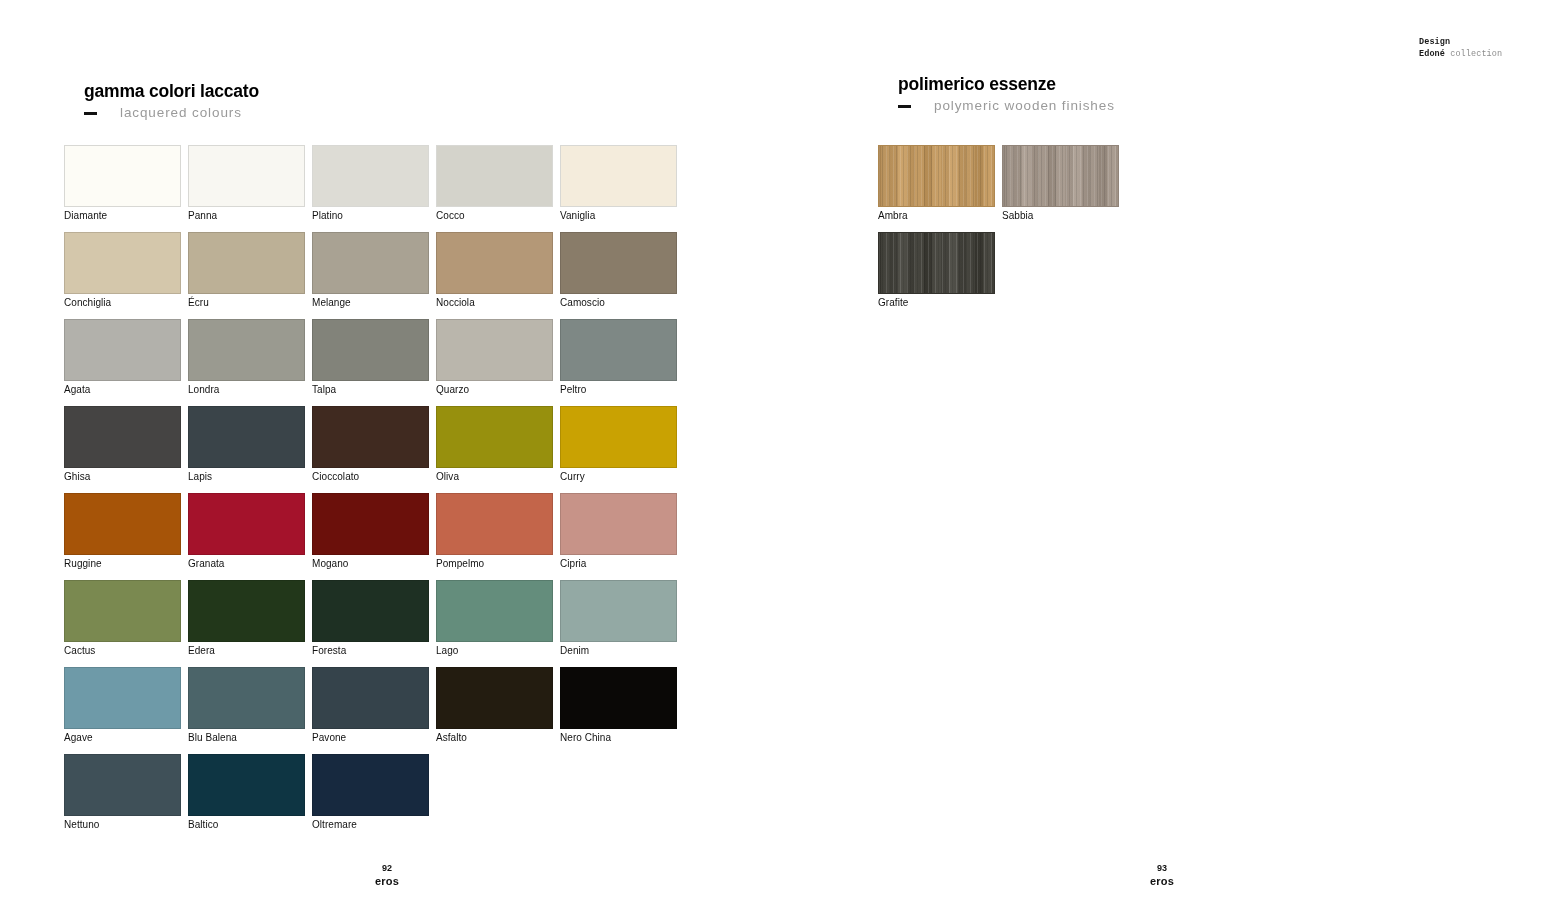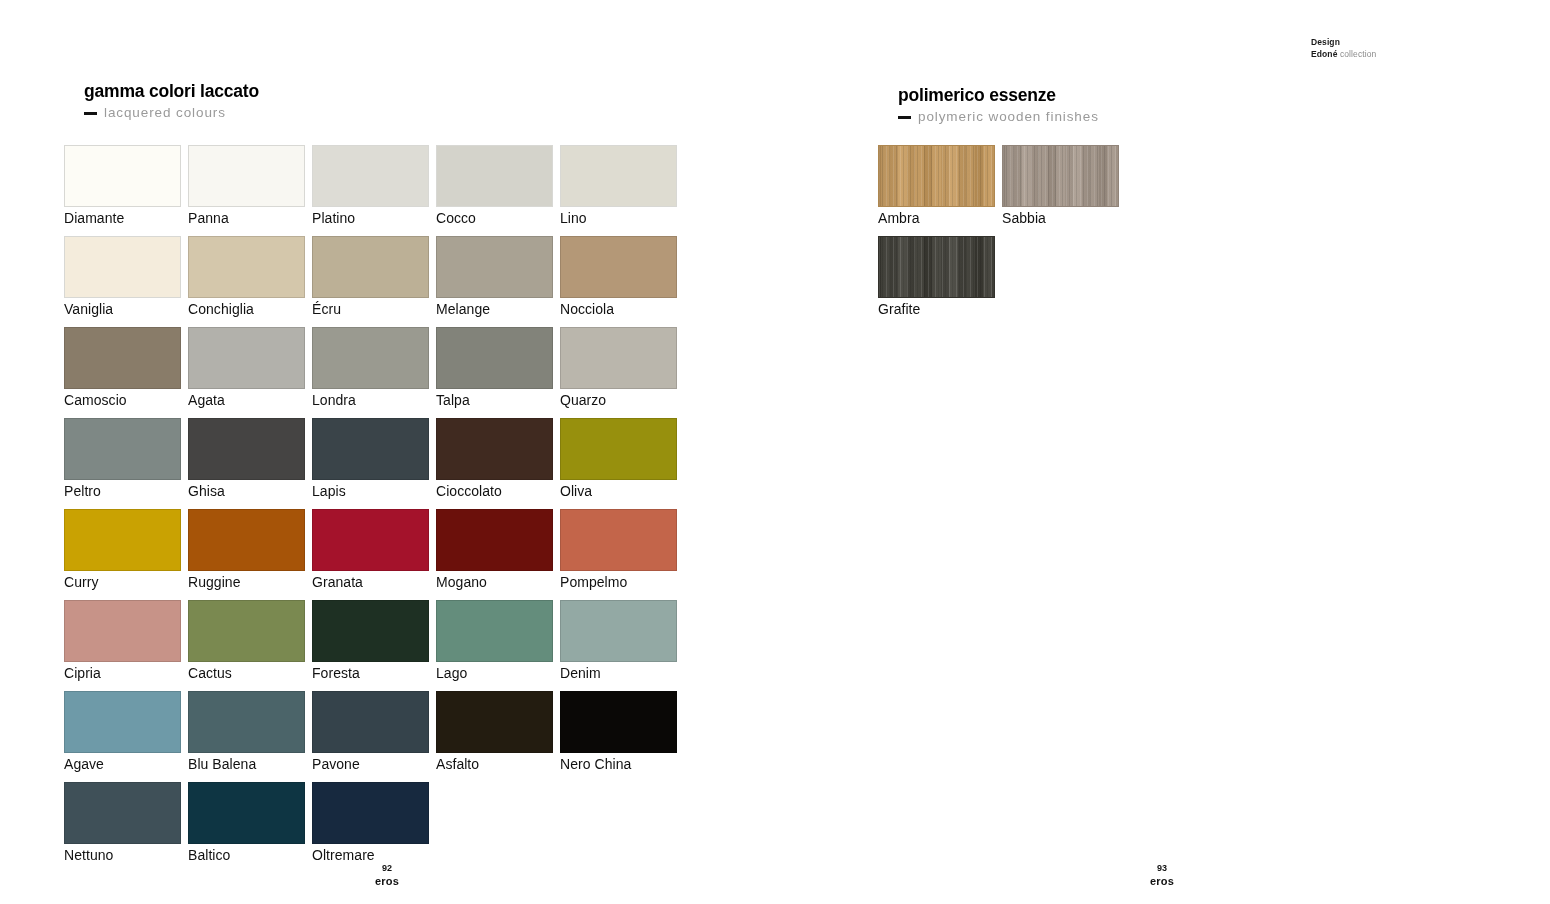--- a/index.html
+++ b/index.html
@@ -12,23 +12,24 @@
     height: 904px;
     position: relative;
     font-family: "Liberation Sans", sans-serif;
     color: #000;
     overflow: hidden;
   }
 
   
   .runhead {
     position: absolute;
-    left: 1311px;
+    left: 1419px;
     top: 36px;
     line-height: 1.45;
+    font-family: Liberation Mono, monospace;
   }
   .runhead .line1 {
     font-size: 8.5px;
     font-weight: bold;
     color: #1a1a1a;
     letter-spacing: .1px;
   }
   .runhead .line2 {
     font-size: 8.5px;
     color: #8c8c8c;
@@ -48,20 +49,21 @@
     font-weight: bold;
     letter-spacing: -0.2px;
     color: #000;
     white-space: nowrap;
   }
   .section-sub {
     display: flex;
     align-items: center;
     margin-top: 3px;
     white-space: nowrap;
+    gap: 16px;
   }
   .sub-dash {
     width: 13px;
     height: 2.5px;
     background: #111;
     margin-right: 7px;
     flex: none;
     position: relative;
     top: 1px;
   }
@@ -135,21 +137,21 @@
       rgba(0,0,0,0.10) 0%,
       rgba(255,255,255,0.06) 18%,
       rgba(0,0,0,0.05) 40%,
       rgba(255,255,255,0.07) 62%,
       rgba(0,0,0,0.07) 84%,
       rgba(255,255,255,0.03) 100%);
     pointer-events: none;
     z-index: 1;
   }
   .swatch-label {
-    font-size: 14px;
+    font-size: 10px;
     line-height: 1;
     padding-top: 4px;
     color: #111;
     letter-spacing: 0.05px;
     white-space: nowrap;
   }
 
   
   .folio {
     position: absolute;
@@ -198,24 +200,20 @@
     </div>
     <div class="swatch-cell">
       <div class="swatch-chip light" style="background: rgb(221, 220, 213);"></div>
       <div class="swatch-label">Platino</div>
     </div>
     <div class="swatch-cell">
       <div class="swatch-chip light" style="background: rgb(212, 211, 203);"></div>
       <div class="swatch-label">Cocco</div>
     </div>
     <div class="swatch-cell">
-      <div class="swatch-chip light" style="background: rgb(222, 220, 209);"></div>
-      <div class="swatch-label">Lino</div>
-    </div>
-    <div class="swatch-cell">
       <div class="swatch-chip light" style="background: rgb(244, 236, 220);"></div>
       <div class="swatch-label">Vaniglia</div>
     </div>
     <div class="swatch-cell">
       <div class="swatch-chip" style="background: rgb(212, 199, 171);"></div>
       <div class="swatch-label">Conchiglia</div>
     </div>
     <div class="swatch-cell">
       <div class="swatch-chip" style="background: rgb(188, 176, 150);"></div>
       <div class="swatch-label">Écru</div>
@@ -290,20 +288,24 @@
     </div>
     <div class="swatch-cell">
       <div class="swatch-chip" style="background: rgb(199, 147, 136);"></div>
       <div class="swatch-label">Cipria</div>
     </div>
     <div class="swatch-cell">
       <div class="swatch-chip" style="background: rgb(122, 137, 80);"></div>
       <div class="swatch-label">Cactus</div>
     </div>
     <div class="swatch-cell">
+      <div class="swatch-chip" style="background: rgb(34, 55, 26);"></div>
+      <div class="swatch-label">Edera</div>
+    </div>
+    <div class="swatch-cell">
       <div class="swatch-chip" style="background: rgb(30, 48, 35);"></div>
       <div class="swatch-label">Foresta</div>
     </div>
     <div class="swatch-cell">
       <div class="swatch-chip" style="background: rgb(100, 141, 124);"></div>
       <div class="swatch-label">Lago</div>
     </div>
     <div class="swatch-cell">
       <div class="swatch-chip" style="background: rgb(147, 169, 164);"></div>
       <div class="swatch-label">Denim</div>
@@ -335,21 +337,21 @@
     <div class="swatch-cell">
       <div class="swatch-chip" style="background: rgb(14, 53, 67);"></div>
       <div class="swatch-label">Baltico</div>
     </div>
     <div class="swatch-cell">
       <div class="swatch-chip" style="background: rgb(23, 41, 63);"></div>
       <div class="swatch-label">Oltremare</div>
     </div>
   </div>
 
-<div class="section" style="left:898px; top:85px;">
+<div class="section" style="left:898px; top:74px;">
   <div class="section-title">polimerico essenze</div>
   <div class="section-sub">
     <span class="sub-dash"></span>
     <span class="sub-text">polymeric wooden finishes</span>
   </div>
 </div>
 
 <div class="grid" id="wood-grid">
     <div class="swatch-cell">
       <div class="swatch-chip wood" style="background: rgb(199, 154, 92);"></div>

